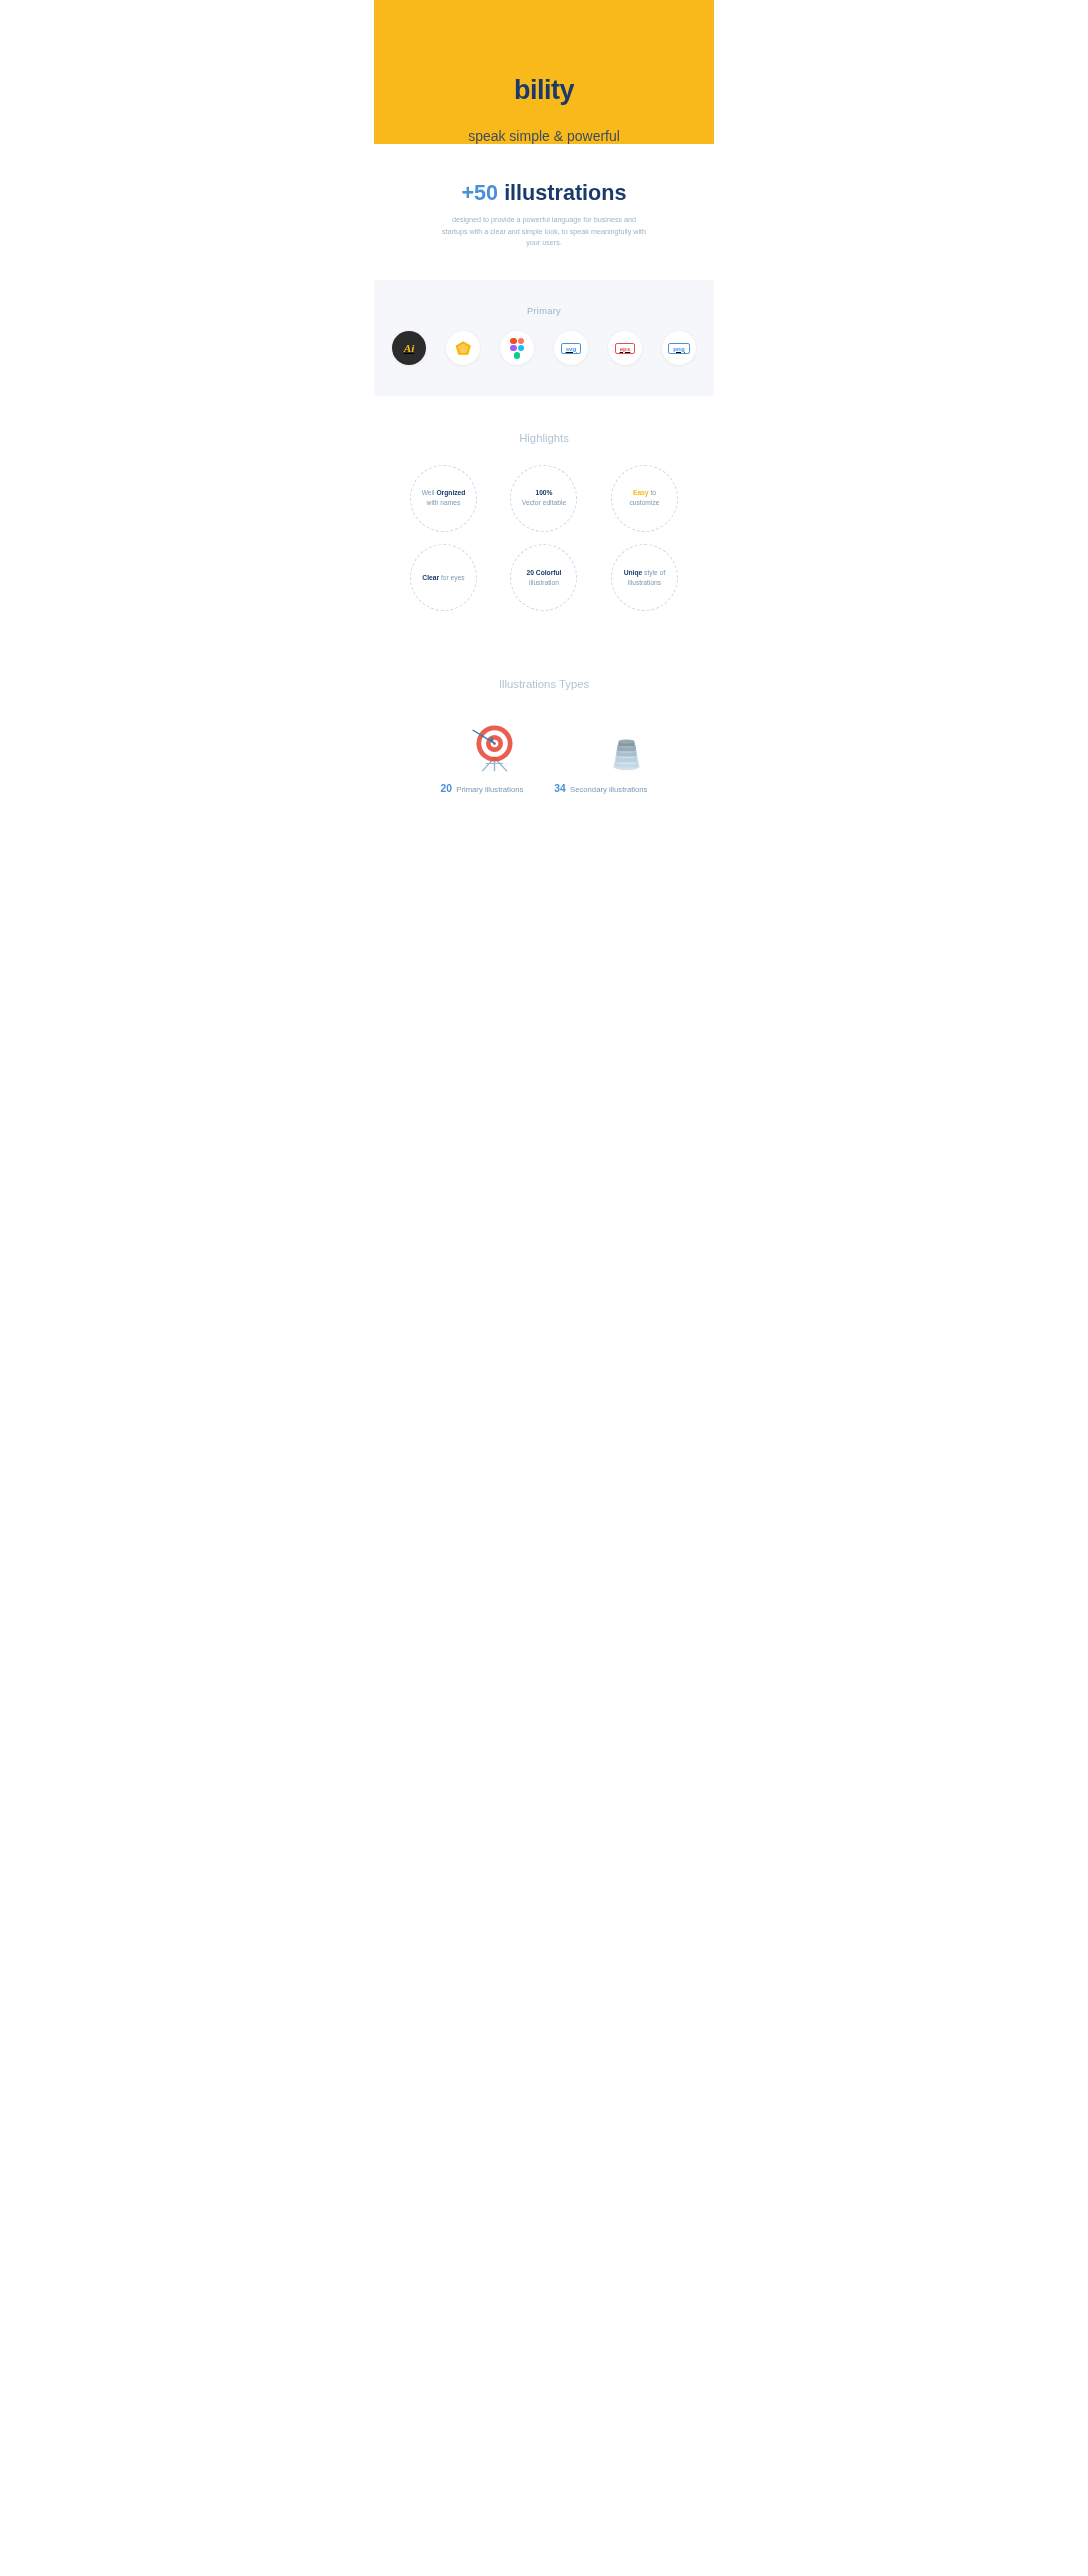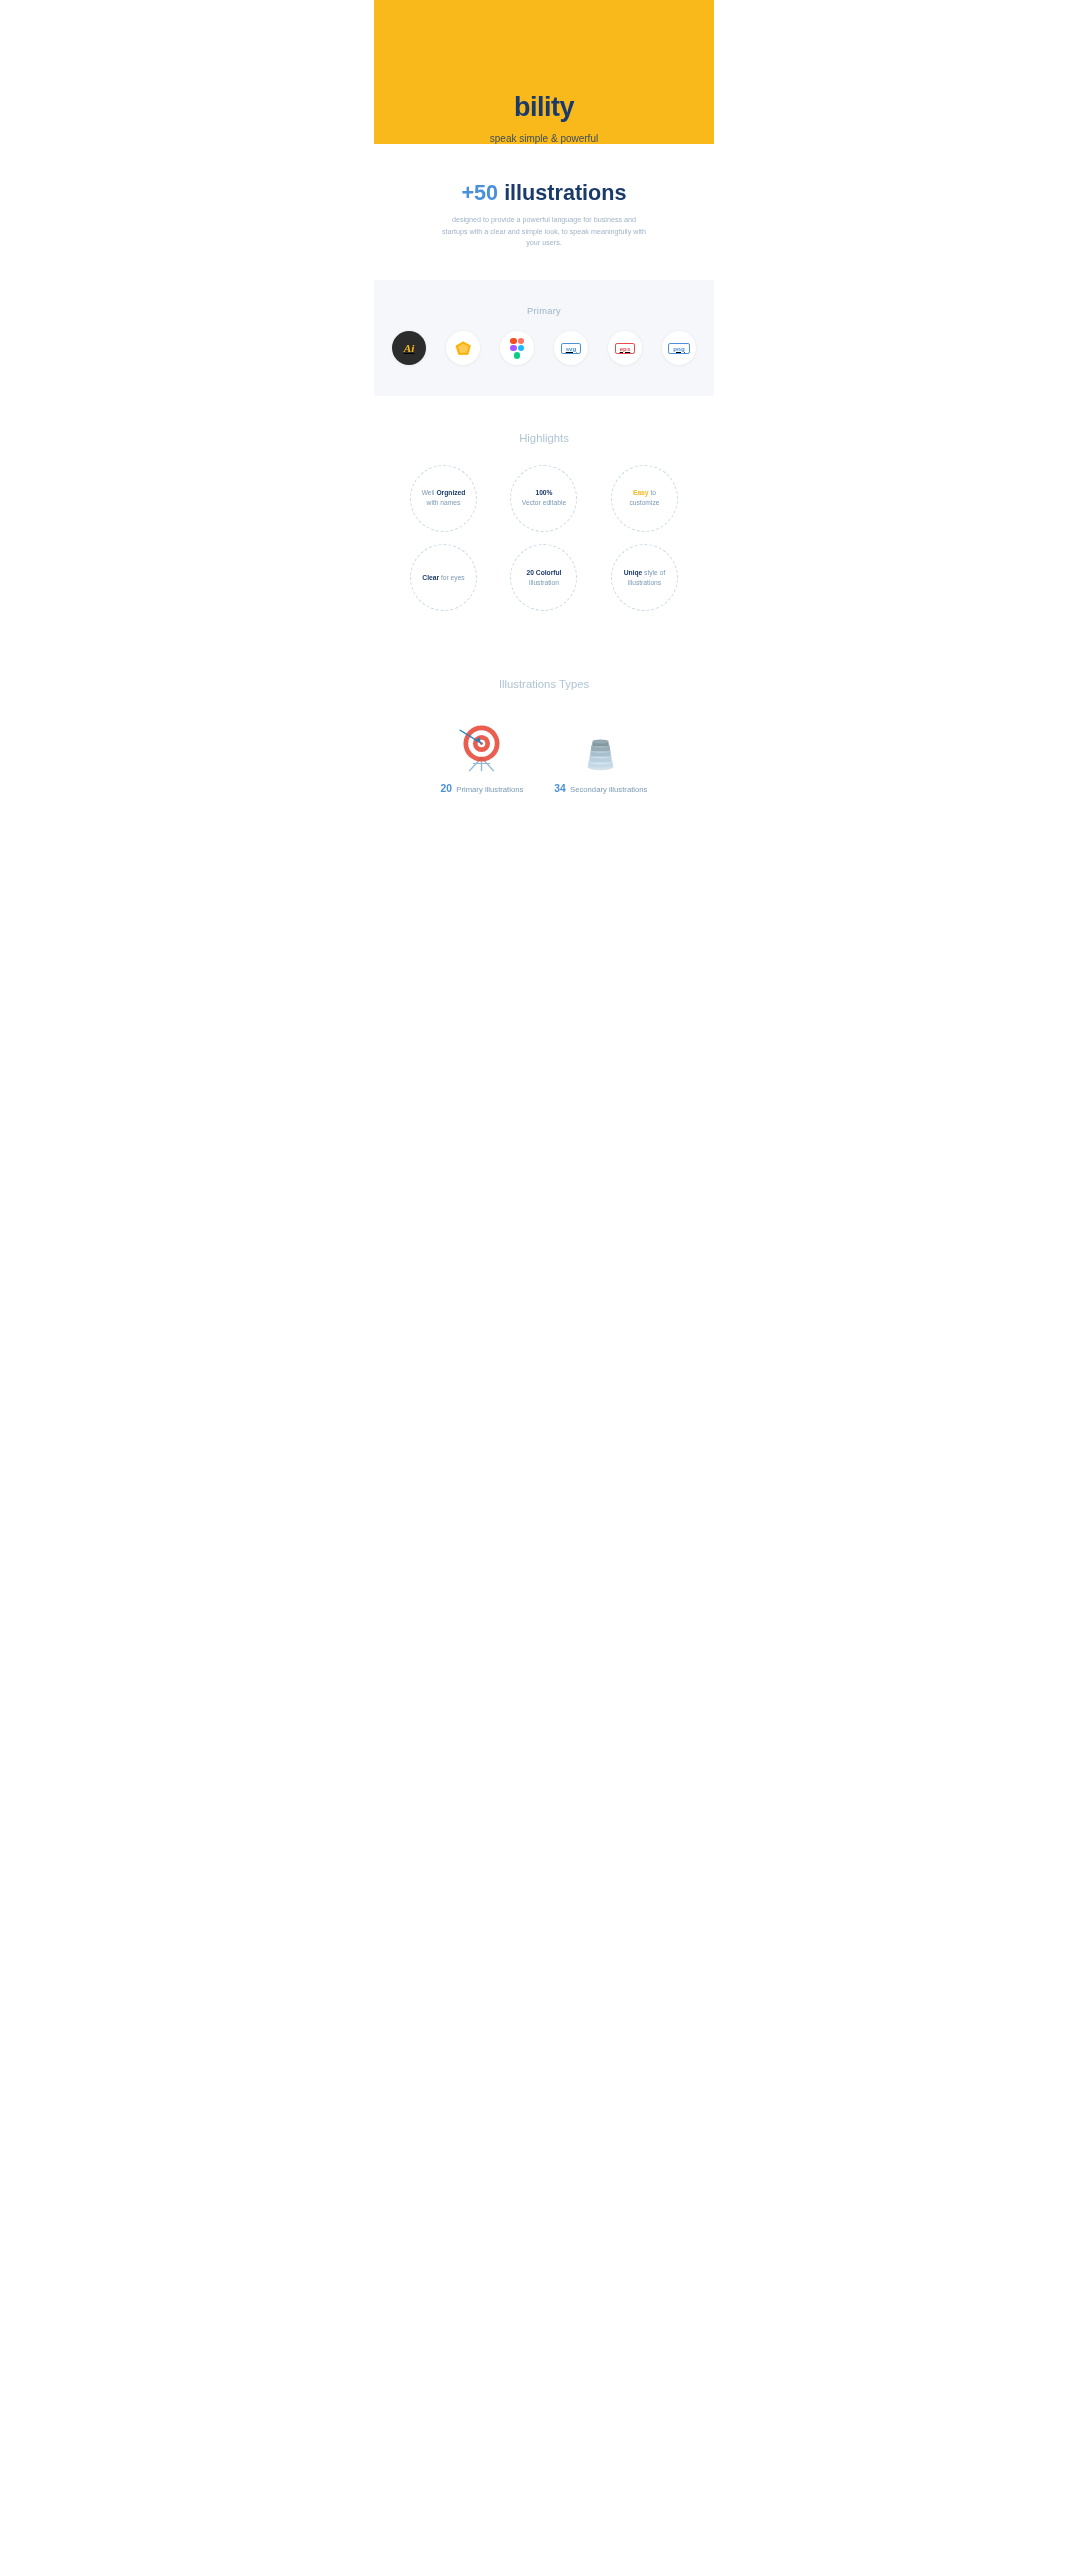--- a/index.html
+++ b/index.html
@@ -15,23 +15,23 @@
       align-items: center;
       justify-content: flex-end;
     }
     .hero-title {
       font-size: 27px;
       font-weight: 700;
       color: #1a3a6b;
       letter-spacing: -0.5px;
     }
     .hero-subtitle {
-      font-size: 10px;
+      font-size: 14px;
       color: #1a3a6b;
-      margin-top: 10px;
+      margin-top: 22px;
       opacity: 0.85;
     }
 
     
     .stats-section {
       background: #fff;
       padding: 36px 10.3px 31px;
       text-align: center;
     }
     .stats-count {
@@ -160,21 +160,21 @@
       margin-bottom: 26px;
     }
     .types-row {
       display: flex;
       justify-content: center;
       gap: 31px;
       align-items: flex-end;
       flex-wrap: wrap;
     }
     .type-item {
-      text-align: center;
+      text-align: right;
     }
     .type-illus {
       margin-bottom: 8.2px;
     }
     .type-label {
       font-size: 7.7px;
       color: #7a9ab5;
     }
     .type-label .count {
       font-weight: 700;

